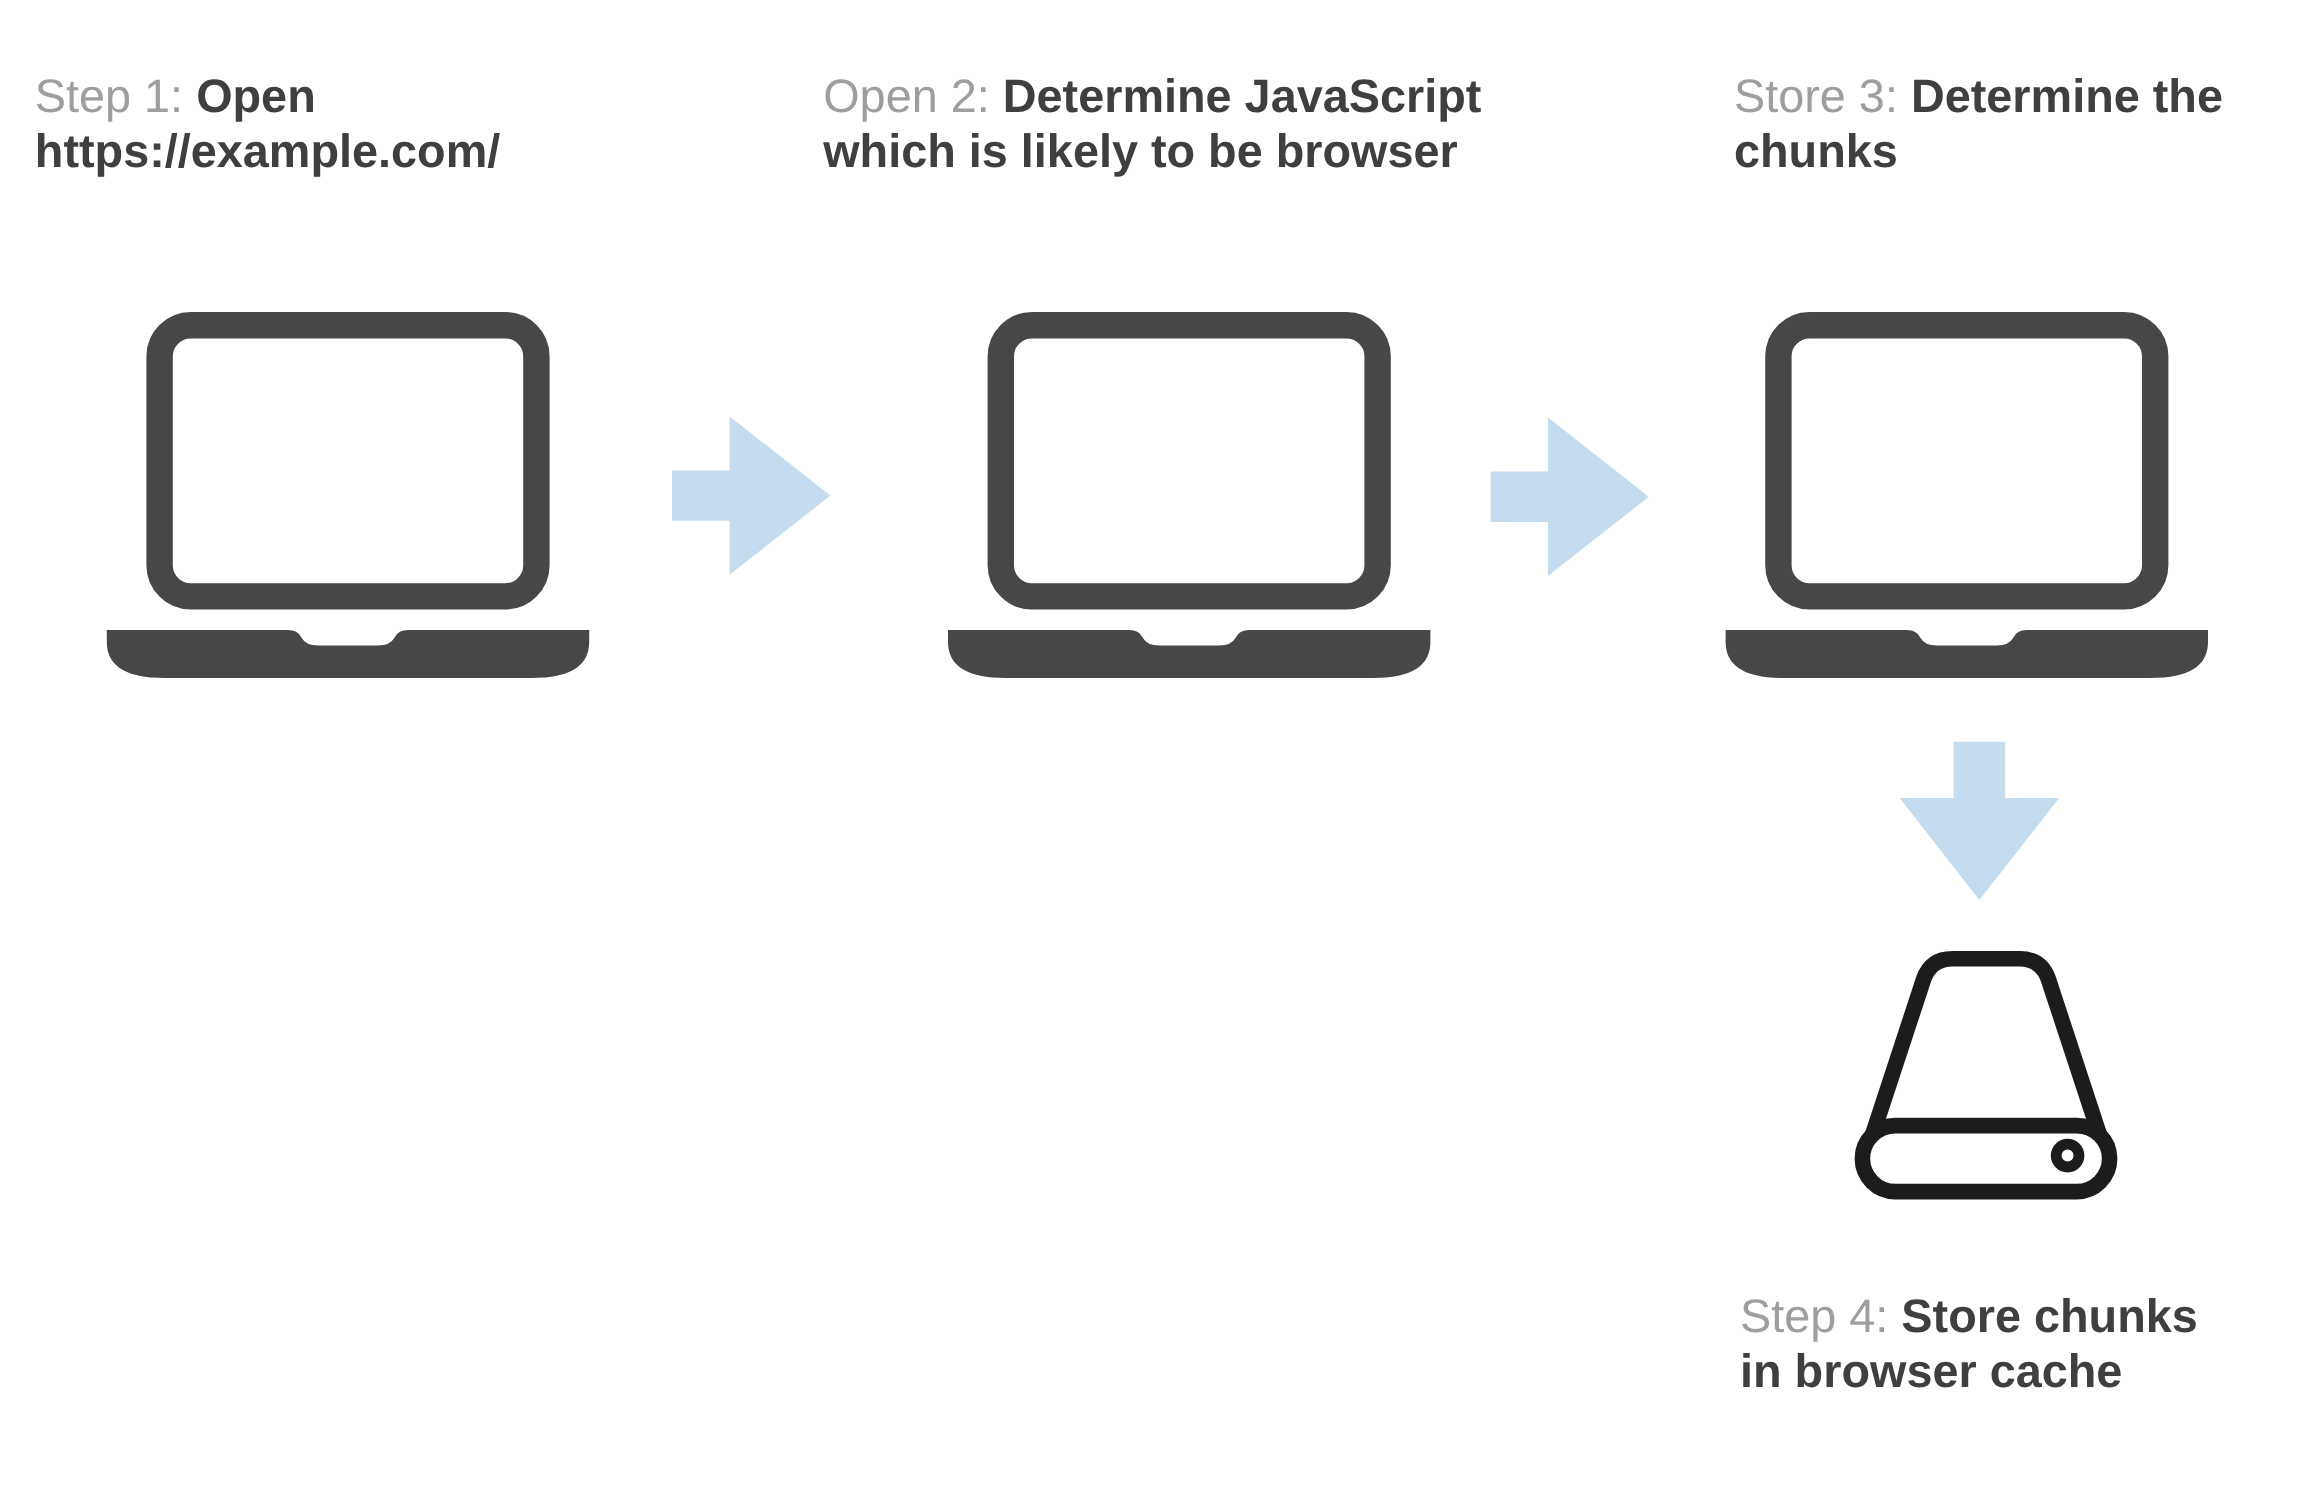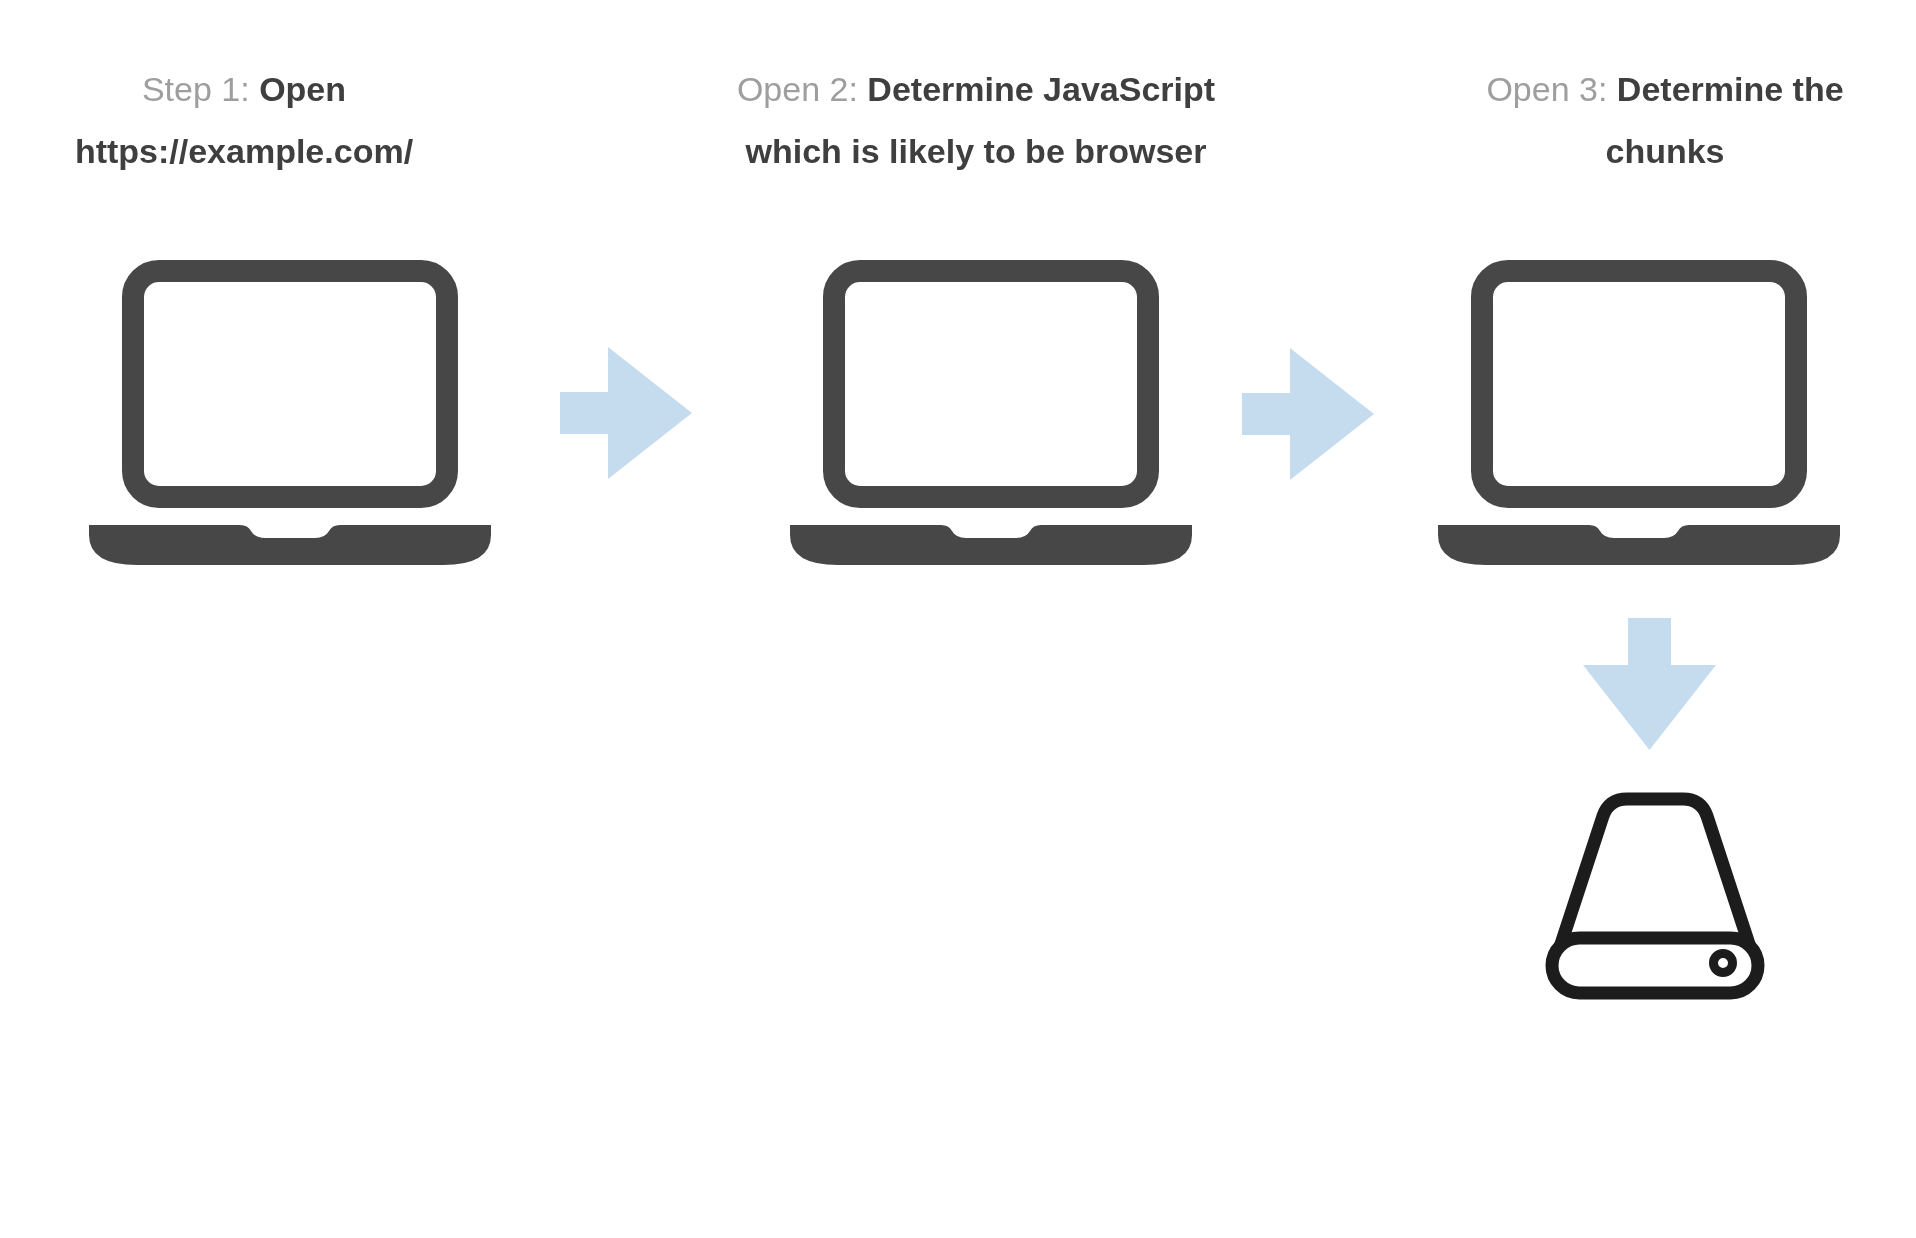--- a/index.html
+++ b/index.html
@@ -10,23 +10,23 @@
   }
   .canvas {
     position: relative;
     width: 1916px;
     height: 1238px;
     background: #ffffff;
     overflow: hidden;
   }
   .caption {
     position: absolute;
-    text-align: center;
-    font-size: 34px;
-    line-height: 62px;
+    text-align: left;
+    font-size: 39px;
+    line-height: 46px;
     color: #3f3f3f;
   }
   .caption .prefix {
     font-weight: 400;
     color: #9e9e9e;
   }
   .caption .label {
     font-weight: 700;
     color: #3f3f3f;
   }
@@ -51,21 +51,24 @@
 
 <div class="canvas">
 
   <div class="caption caption-1">
     <span class="prefix">Step 1: </span><span class="label">Open https://example.com/</span>
   </div>
   <div class="caption caption-2">
     <span class="prefix">Open 2: </span><span class="label">Determine JavaScript which is likely to be browser</span>
   </div>
   <div class="caption caption-3">
-    <span class="prefix">Open 3: </span><span class="label">Determine the chunks</span>
+    <span class="prefix">Store 3: </span><span class="label">Determine the chunks</span>
+  </div>
+  <div class="caption caption-4">
+    <span class="prefix">Step 4: </span><span class="label">Store chunks in browser cache</span>
   </div>
 
   <div class="icon-wrap laptop-1">
     <svg width="404" height="305" viewBox="0 0 404 305" xmlns="http://www.w3.org/2000/svg">
       <rect x="45" y="11" width="314" height="226" rx="26" fill="#ffffff" stroke="#474747" stroke-width="22"></rect>
       <path fill="#474747" d="M 1 265 H 152 Q 160 265 163 271 Q 167 278 177 278 H 227 Q 237 278 241 271 Q 244 265 252 265 H 403 V 275 Q 403 305 355 305 H 49 Q 1 305 1 275 Z"></path>
     </svg>
   </div>
 
   <div class="icon-wrap arrow-1">

